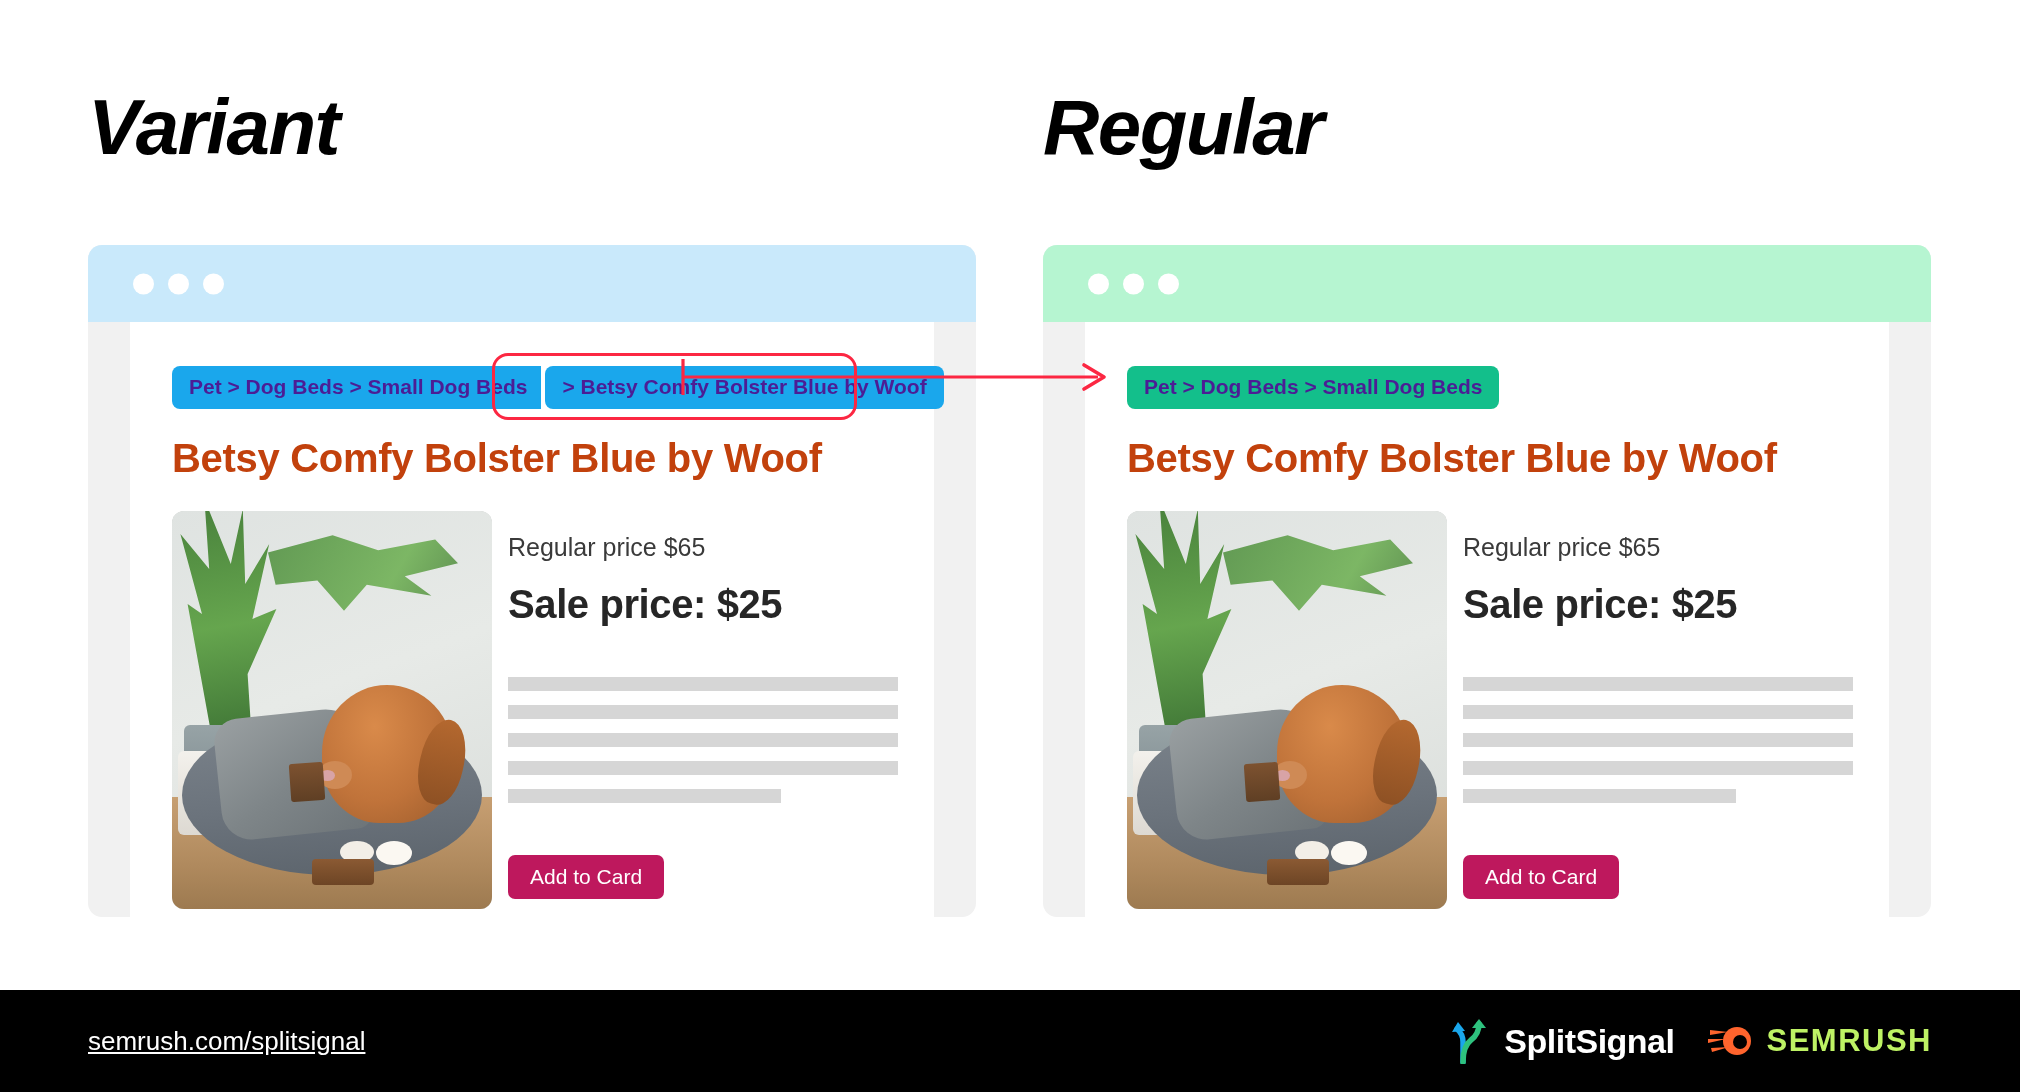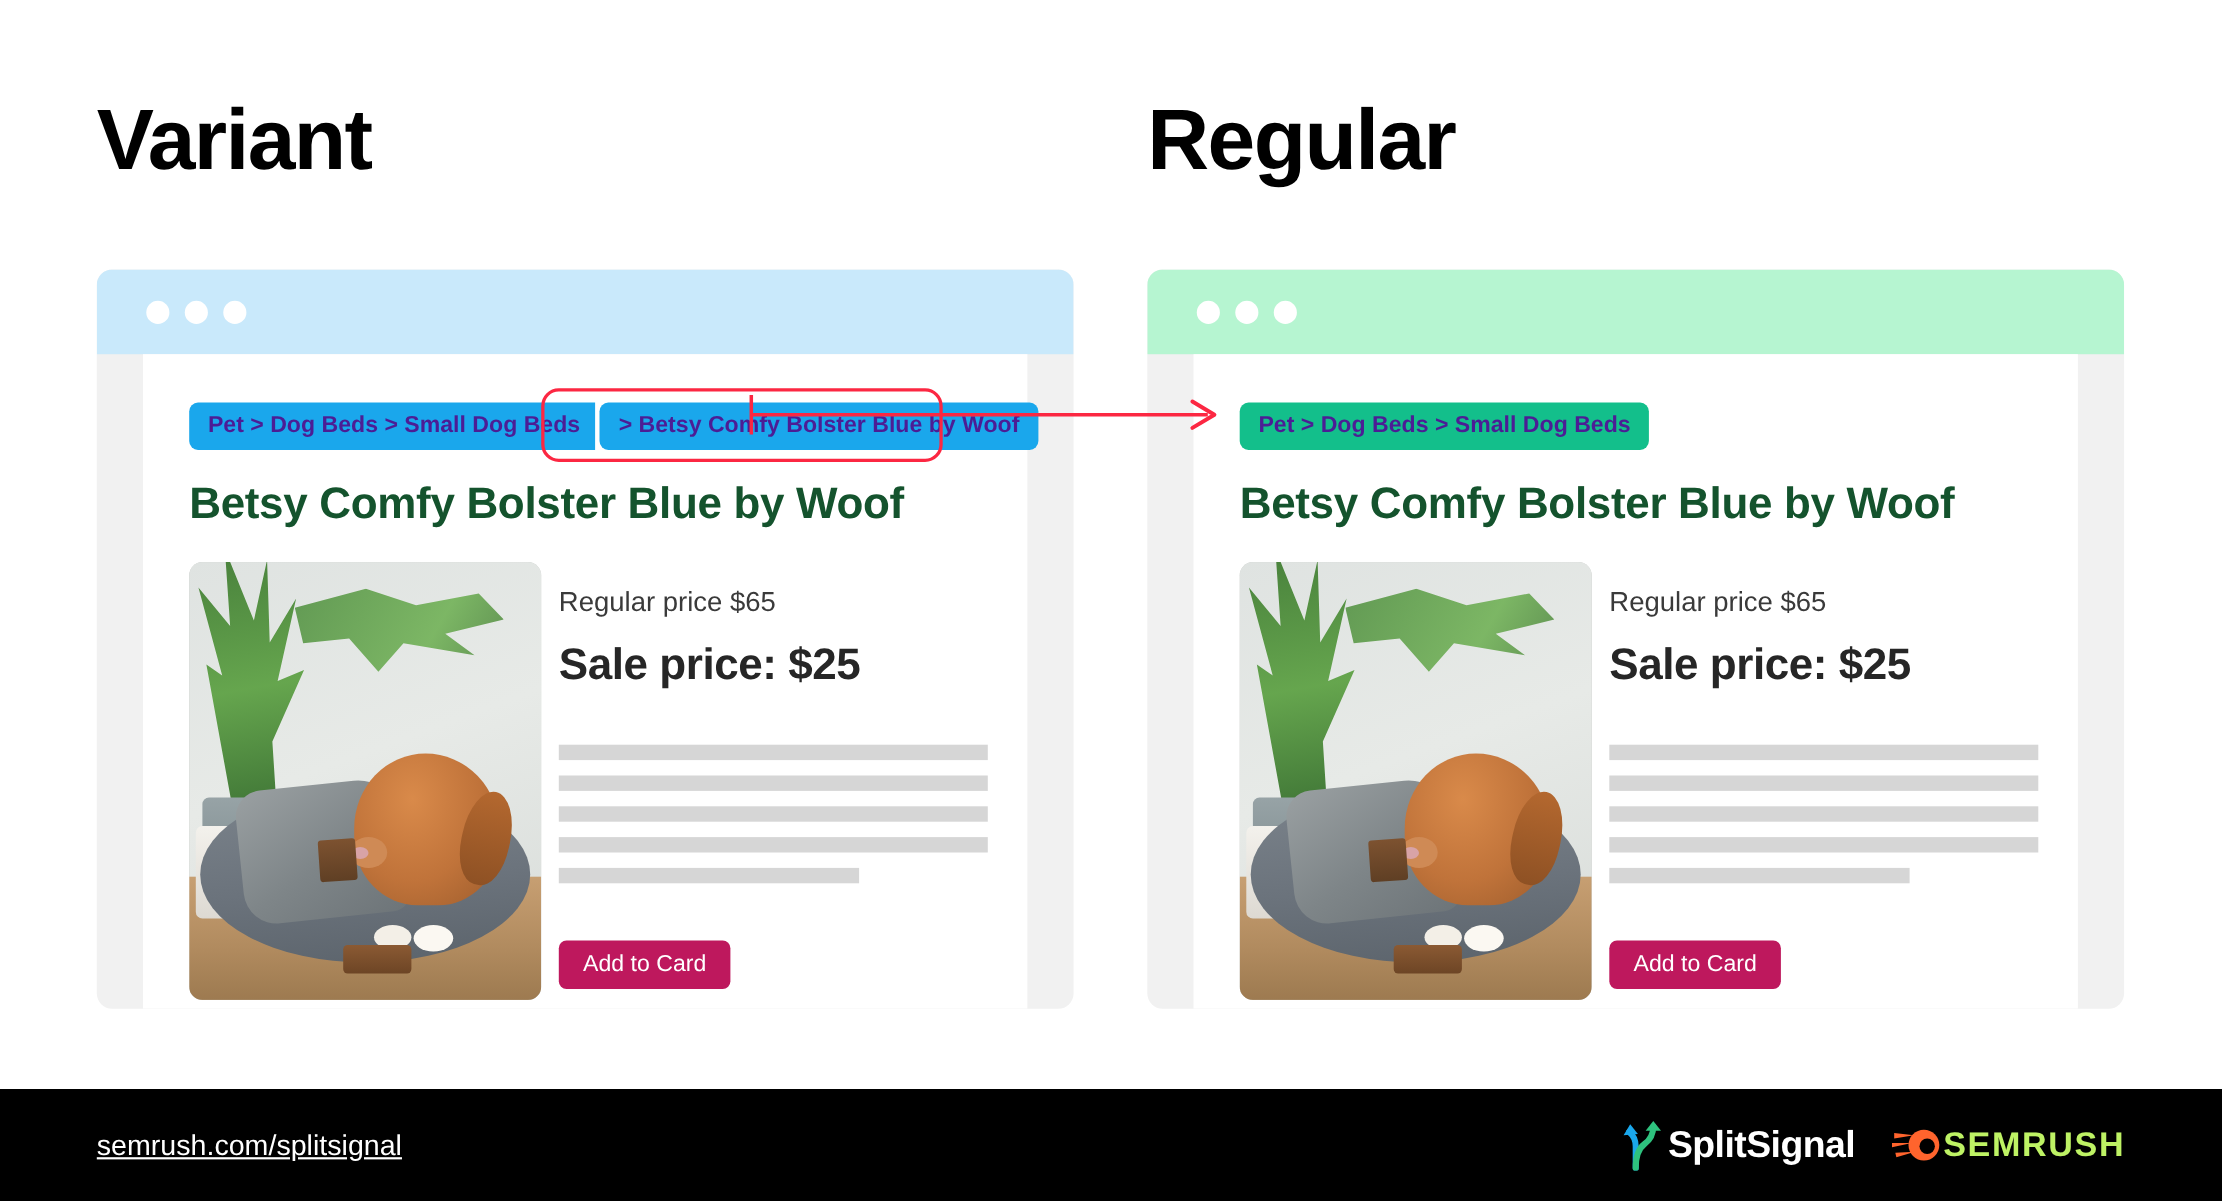--- a/index.html
+++ b/index.html
@@ -12,20 +12,21 @@
   .stage { position: relative; width: 2020px; height: 1092px; background: #fff; }
 
   
   .heading {
     position: absolute;
     font-weight: 700;
     font-size: 78px;
     letter-spacing: -1.5px;
     color: #000000;
     line-height: 1;
+    font-style: italic;
   }
   #heading-variant { left: 88px; top: 88px; }
   #heading-control { left: 1043px; top: 88px; }
 
   
   .browser {
     position: absolute;
     top: 245px;
     width: 888px;
     height: 672px;
@@ -79,21 +80,21 @@
   }
 
   
   .arrow-svg { position: absolute; left: 680px; top: 355px; width: 440px; height: 44px; }
 
   
   .prod-title {
     margin: 26px 0 0 42px;
     font-size: 40px;
     font-weight: 700;
-    color: #14532d;
+    color: #c2410c;
     letter-spacing: -0.3px;
   }
 
   .prod-body { display: flex; margin: 30px 0 0 42px; }
 
   .prod-photo {
     width: 320px; height: 398px;
     border-radius: 12px;
     overflow: hidden;
     position: relative;
@@ -153,21 +154,21 @@
   
   .footer {
     position: absolute; left: 0; bottom: 0;
     width: 2020px; height: 102px;
     background: #000000;
     display: flex; align-items: center; justify-content: space-between;
     padding: 0 88px;
   }
   .footer-url { color: #ffffff; font-size: 26px; text-decoration: underline; }
   .footer-logos { display: flex; align-items: center; gap: 34px; }
-  .logo-group { display: flex; align-items: center; }
+  .logo-group { display: flex; align-items: center; gap: 12px; }
   .logo-text { color: #ffffff; font-size: 34px; font-weight: 700; letter-spacing: -0.5px; }
   .logo-text-sem { color:#bef264; font-size: 31px; font-weight: 700; letter-spacing: 1.5px; }
 </style>
 </head>
 <body>
 
 <div class="stage">
 
   <div class="heading" id="heading-variant">Variant</div>
   <div class="heading" id="heading-control">Regular</div>

